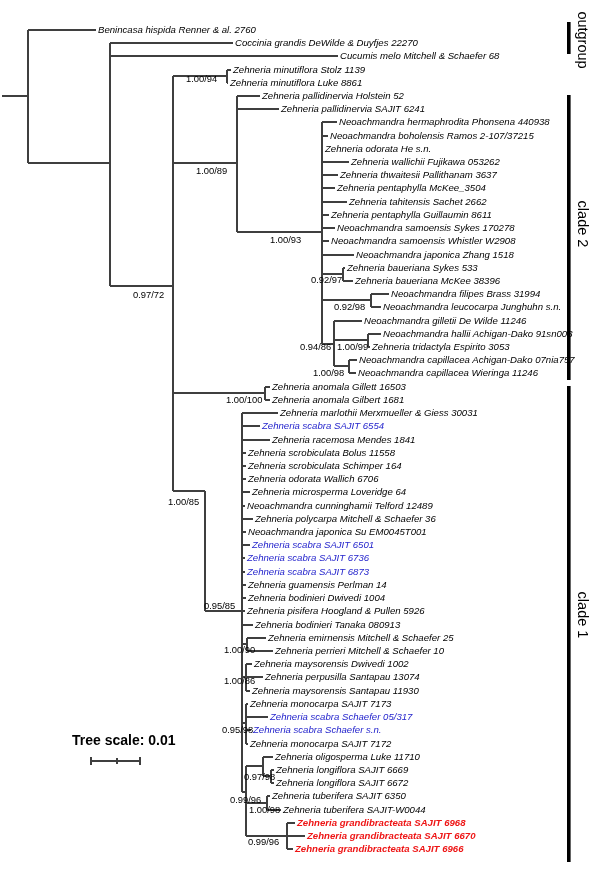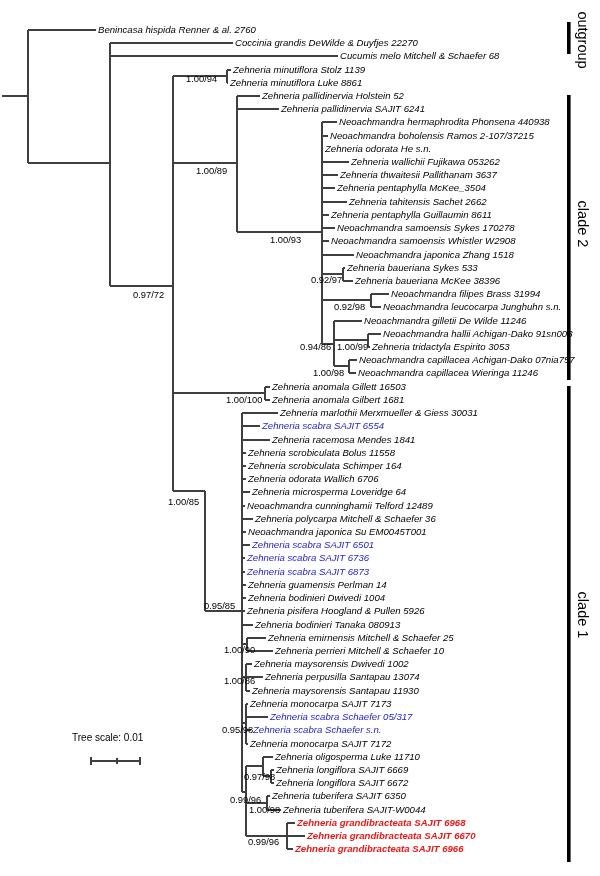--- a/index.html
+++ b/index.html
@@ -8,21 +8,21 @@
   svg{position:absolute;left:0;top:0;}
   .branch{stroke:#3f3f3f;stroke-width:1.1;fill:none;shape-rendering:crispEdges;}
   .scalebar{stroke:#3f3f3f;stroke-width:1.2;shape-rendering:crispEdges;}
   .leaf{font-family:"Liberation Sans",sans-serif;font-size:9.6px;font-style:italic;fill:#000;}
   .leaf.b{fill:#2323cc;}
   .leaf.r{fill:#ee1515;font-weight:bold;}
   .support{font-family:"Liberation Sans",sans-serif;font-size:9.4px;fill:#000;}
   .cladebar{fill:#000;}
   .clade-label{position:absolute;writing-mode:vertical-rl;font-size:14.5px;color:#000;
                transform:translateY(-50%);white-space:nowrap;}
-  .scale-label{position:absolute;font-size:10px;font-weight:normal;color:#000;white-space:nowrap;}
+  .scale-label{position:absolute;font-size:14px;font-weight:bold;color:#000;white-space:nowrap;}
 </style>
 </head>
 <body>
 
 <div id="figure">
   <svg id="tree-svg" width="600" height="876" viewBox="0 0 600 876">
       <line x1="2" y1="96" x2="28" y2="96" class="branch"></line>
       <line x1="28" y1="30" x2="28" y2="163" class="branch"></line>
       <line x1="28" y1="30" x2="96" y2="30" class="branch"></line>
       <line x1="28" y1="163" x2="110" y2="163" class="branch"></line>

